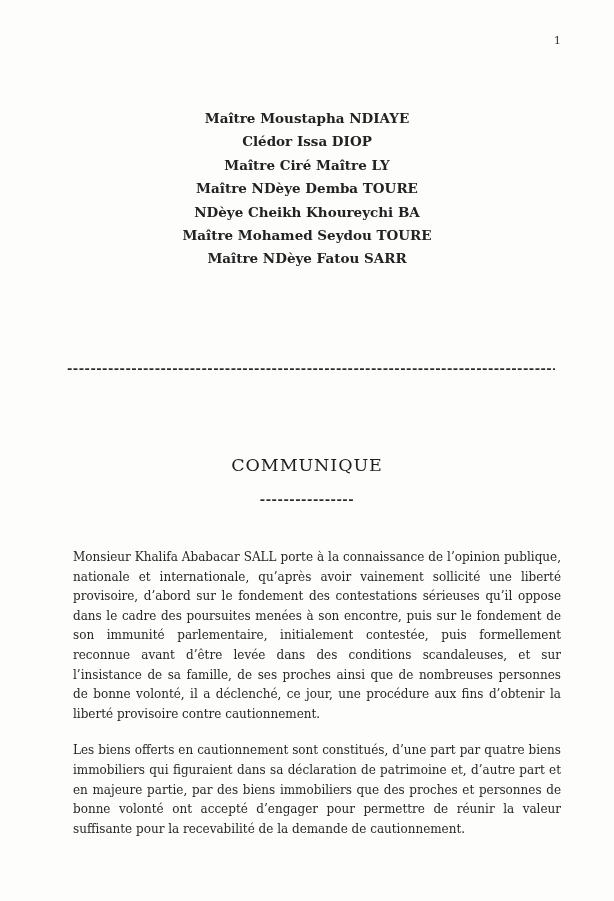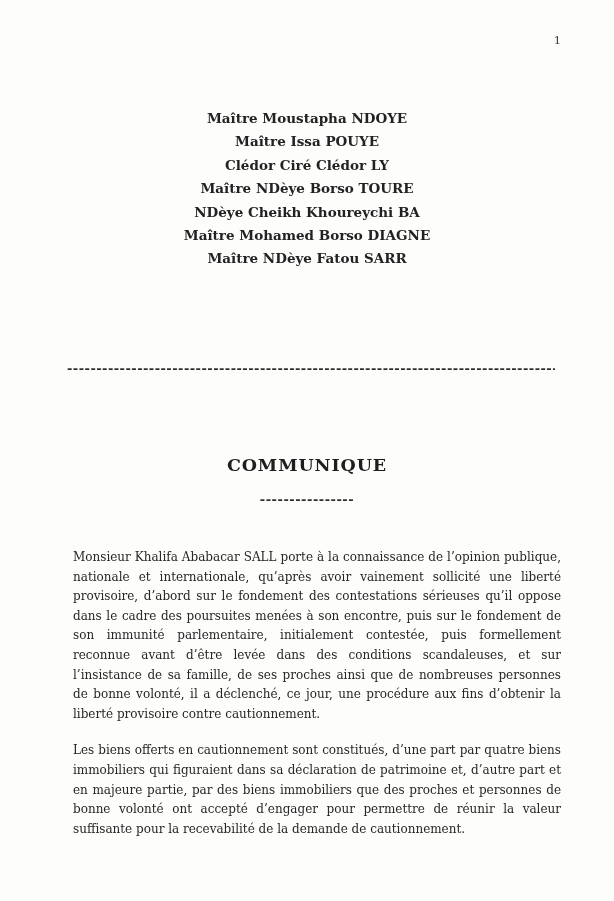--- a/index.html
+++ b/index.html
@@ -47,21 +47,21 @@
     white-space: nowrap;
     overflow: hidden;
     color: #2b2b2b;
   }
   .communique-title {
     position: absolute;
     top: 455px;
     left: 0;
     right: 0;
     text-align: center;
-    font-weight: bold;
+    font-weight: normal;
     font-size: 17.5px;
     letter-spacing: 0.9px;
     color: #1e1e1e;
   }
   .communique-underline {
     position: absolute;
     top: 492px;
     left: 0;
     right: 0;
     text-align: center;
@@ -86,26 +86,26 @@
   }
 </style>
 </head>
 <body>
 
 <div class="page">
 
   <div class="page-number">1</div>
 
   <div class="signatories">
-    <div>Maître Moustapha NDOYE</div>
-    <div>Maître Issa POUYE</div>
-    <div>Clédor Ciré Clédor LY</div>
-    <div>Maître NDèye Borso TOURE</div>
+    <div>Maître Moustapha NDIAYE</div>
+    <div>Clédor Issa DIOP</div>
+    <div>Maître Ciré Maître LY</div>
+    <div>Maître NDèye Demba TOURE</div>
     <div>NDèye Cheikh Khoureychi BA</div>
-    <div>Maître Mohamed Borso DIAGNE</div>
+    <div>Maître Mohamed Seydou TOURE</div>
     <div>Maître NDèye Fatou SARR</div>
   </div>
 
   <div class="divider">--------------------------------------------------------------------------------------------------------------------</div>
 
   <div class="communique-title">COMMUNIQUE</div>
 
   <div class="communique-underline">----------------</div>
 
   <div class="body-text">

